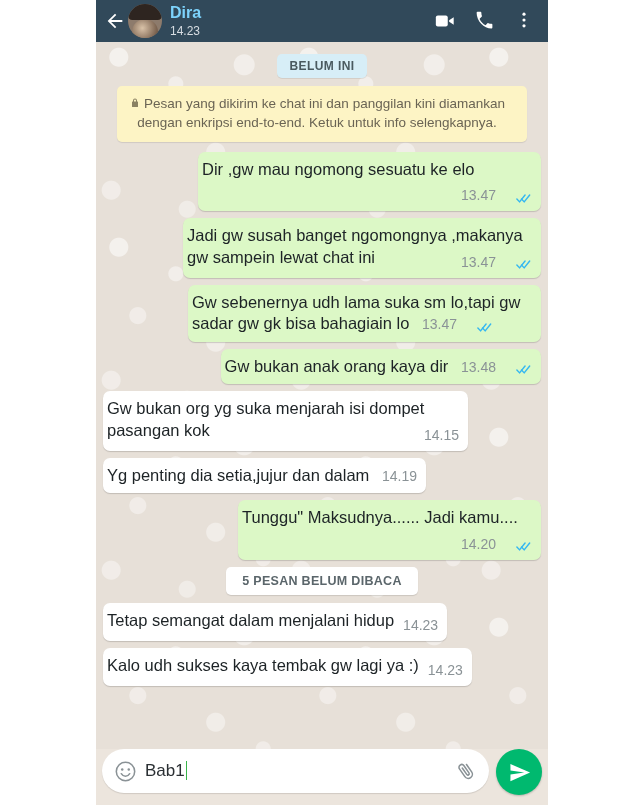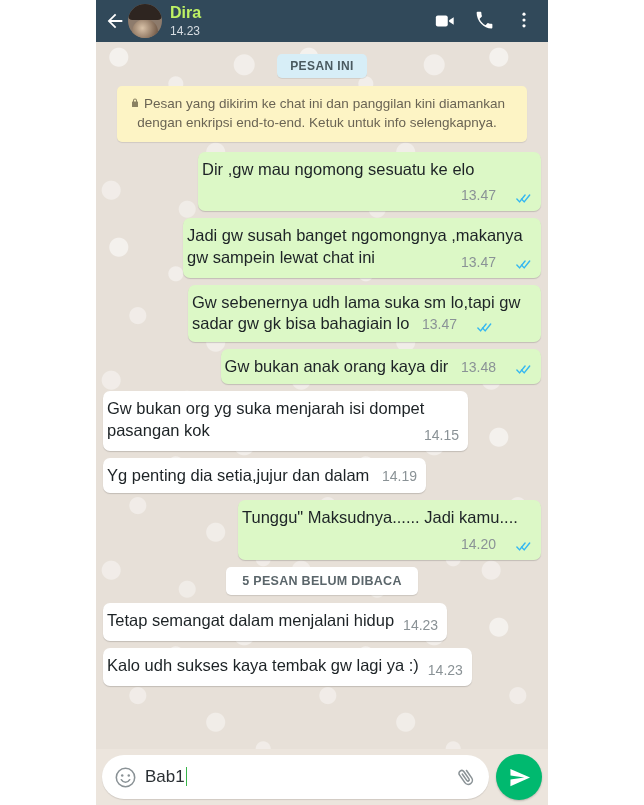--- a/index.html
+++ b/index.html
@@ -92,21 +92,21 @@
     border-radius: 17px 17px 6px 6px;
   }
   .titlebox {
     flex: 1 1 auto;
     min-width: 0;
     line-height: 1.05;
   }
   .contact-name {
     font-size: 16px;
     font-weight: bold;
-    color: #bef264;
+    color: #7dd3fc;
     white-space: nowrap;
     overflow: hidden;
   }
   .contact-status {
     font-size: 12px;
     color: #d7dde2;
     margin-top: 3px;
   }
   .hdr-icons {
     display: flex;
@@ -221,21 +221,21 @@
   .clearfix::after { content: ""; display: block; clear: both; }
   
   .footer {
     position: absolute;
     left: 0;
     bottom: 0;
     width: 452px;
     height: 56px;
     background: #ece5dd;
     display: flex;
-    align-items: center;
+    align-items: flex-start;
     padding: 0 6px;
     box-sizing: border-box;
     z-index: 6;
   }
   .input-pill {
     flex: 1 1 auto;
     height: 44px;
     background: #ffffff;
     border-radius: 23px;
     display: flex;
@@ -326,21 +326,21 @@
             <circle cx="12" cy="12" r="1.9" fill="#ffffff"></circle>
             <circle cx="12" cy="19" r="1.9" fill="#ffffff"></circle>
           </svg>
         </span>
       </div>
     </div>
 
     <div class="chat">
 
       <div class="center-row">
-        <div class="date-chip">PESAN INI</div>
+        <div class="date-chip">BELUM INI</div>
       </div>
 
       <div class="encryption-note">
         <span class="lock-glyph">
           <svg viewBox="0 0 24 24" width="12" height="12" aria-hidden="true">
             <path d="M17 9h-1V7a4 4 0 10-8 0v2H7a1 1 0 00-1 1v9a1 1 0 001 1h10a1 1 0 001-1v-9a1 1 0 00-1-1zm-7-2a2 2 0 114 0v2h-4V7z" fill="#8a8162"></path>
           </svg>
         </span><span>Pesan yang dikirim ke chat ini dan panggilan kini diamankan dengan enkripsi end-to-end. Ketuk untuk info selengkapnya.</span>
       </div>
 

